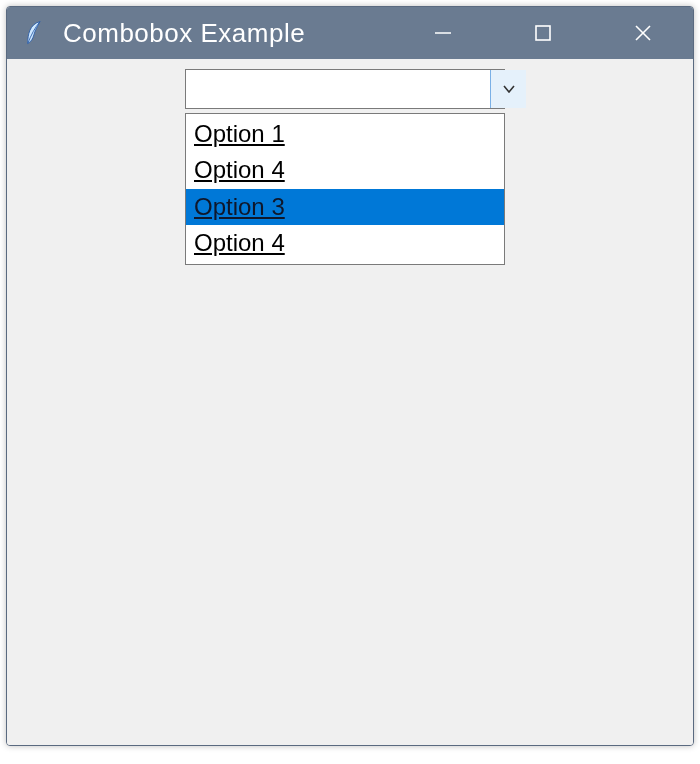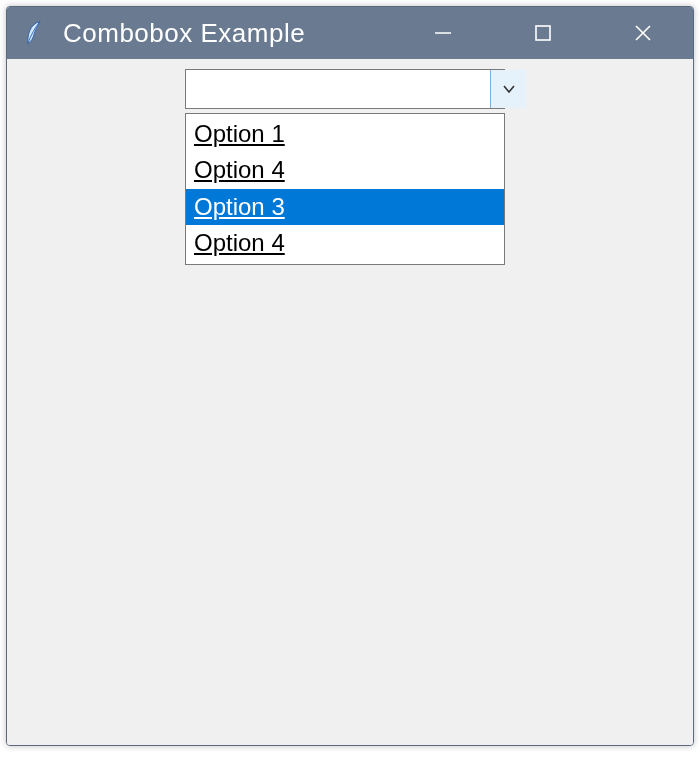--- a/index.html
+++ b/index.html
@@ -108,21 +108,21 @@
   .dropdown-option {
     padding: 2px 8px 2px 8px;
     font-size: 24px;
     line-height: 1.35;
     color: #000;
     cursor: default;
     text-decoration: underline;
   }
   .dropdown-option.selected {
     background: #0078d7;
-    color: #ffffff;
+    color: #0f172a;
   }
 </style>
 </head>
 <body>
 
 <div class="window">
 
   <div class="titlebar">
     <span class="app-icon">
       <svg viewBox="0 0 24 32">

